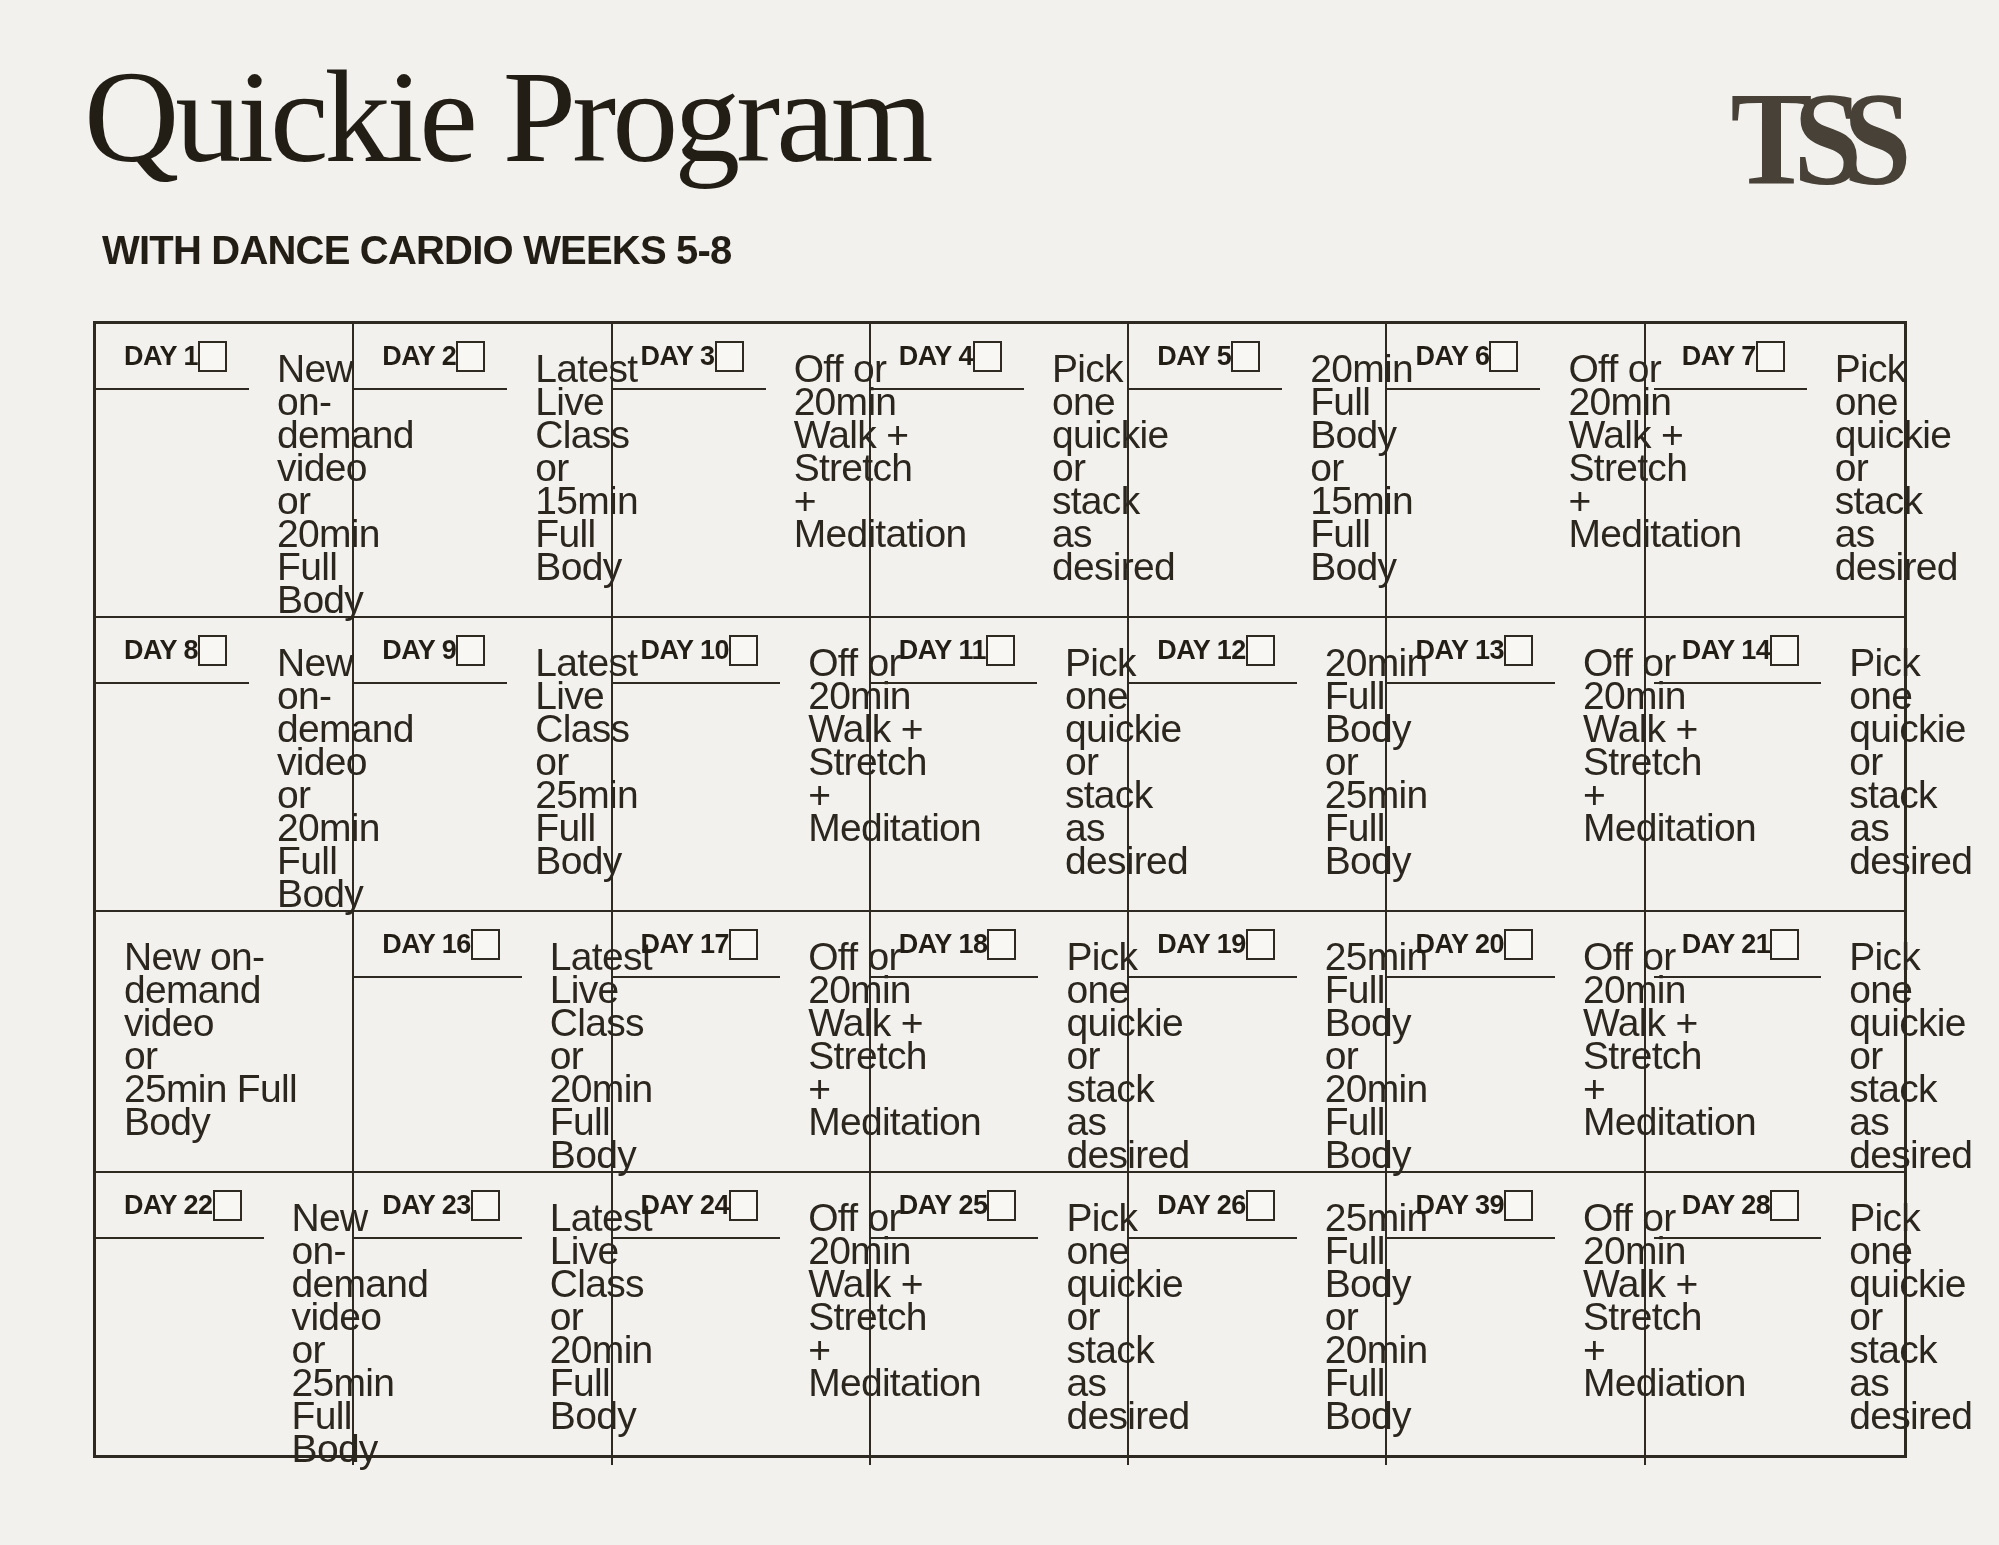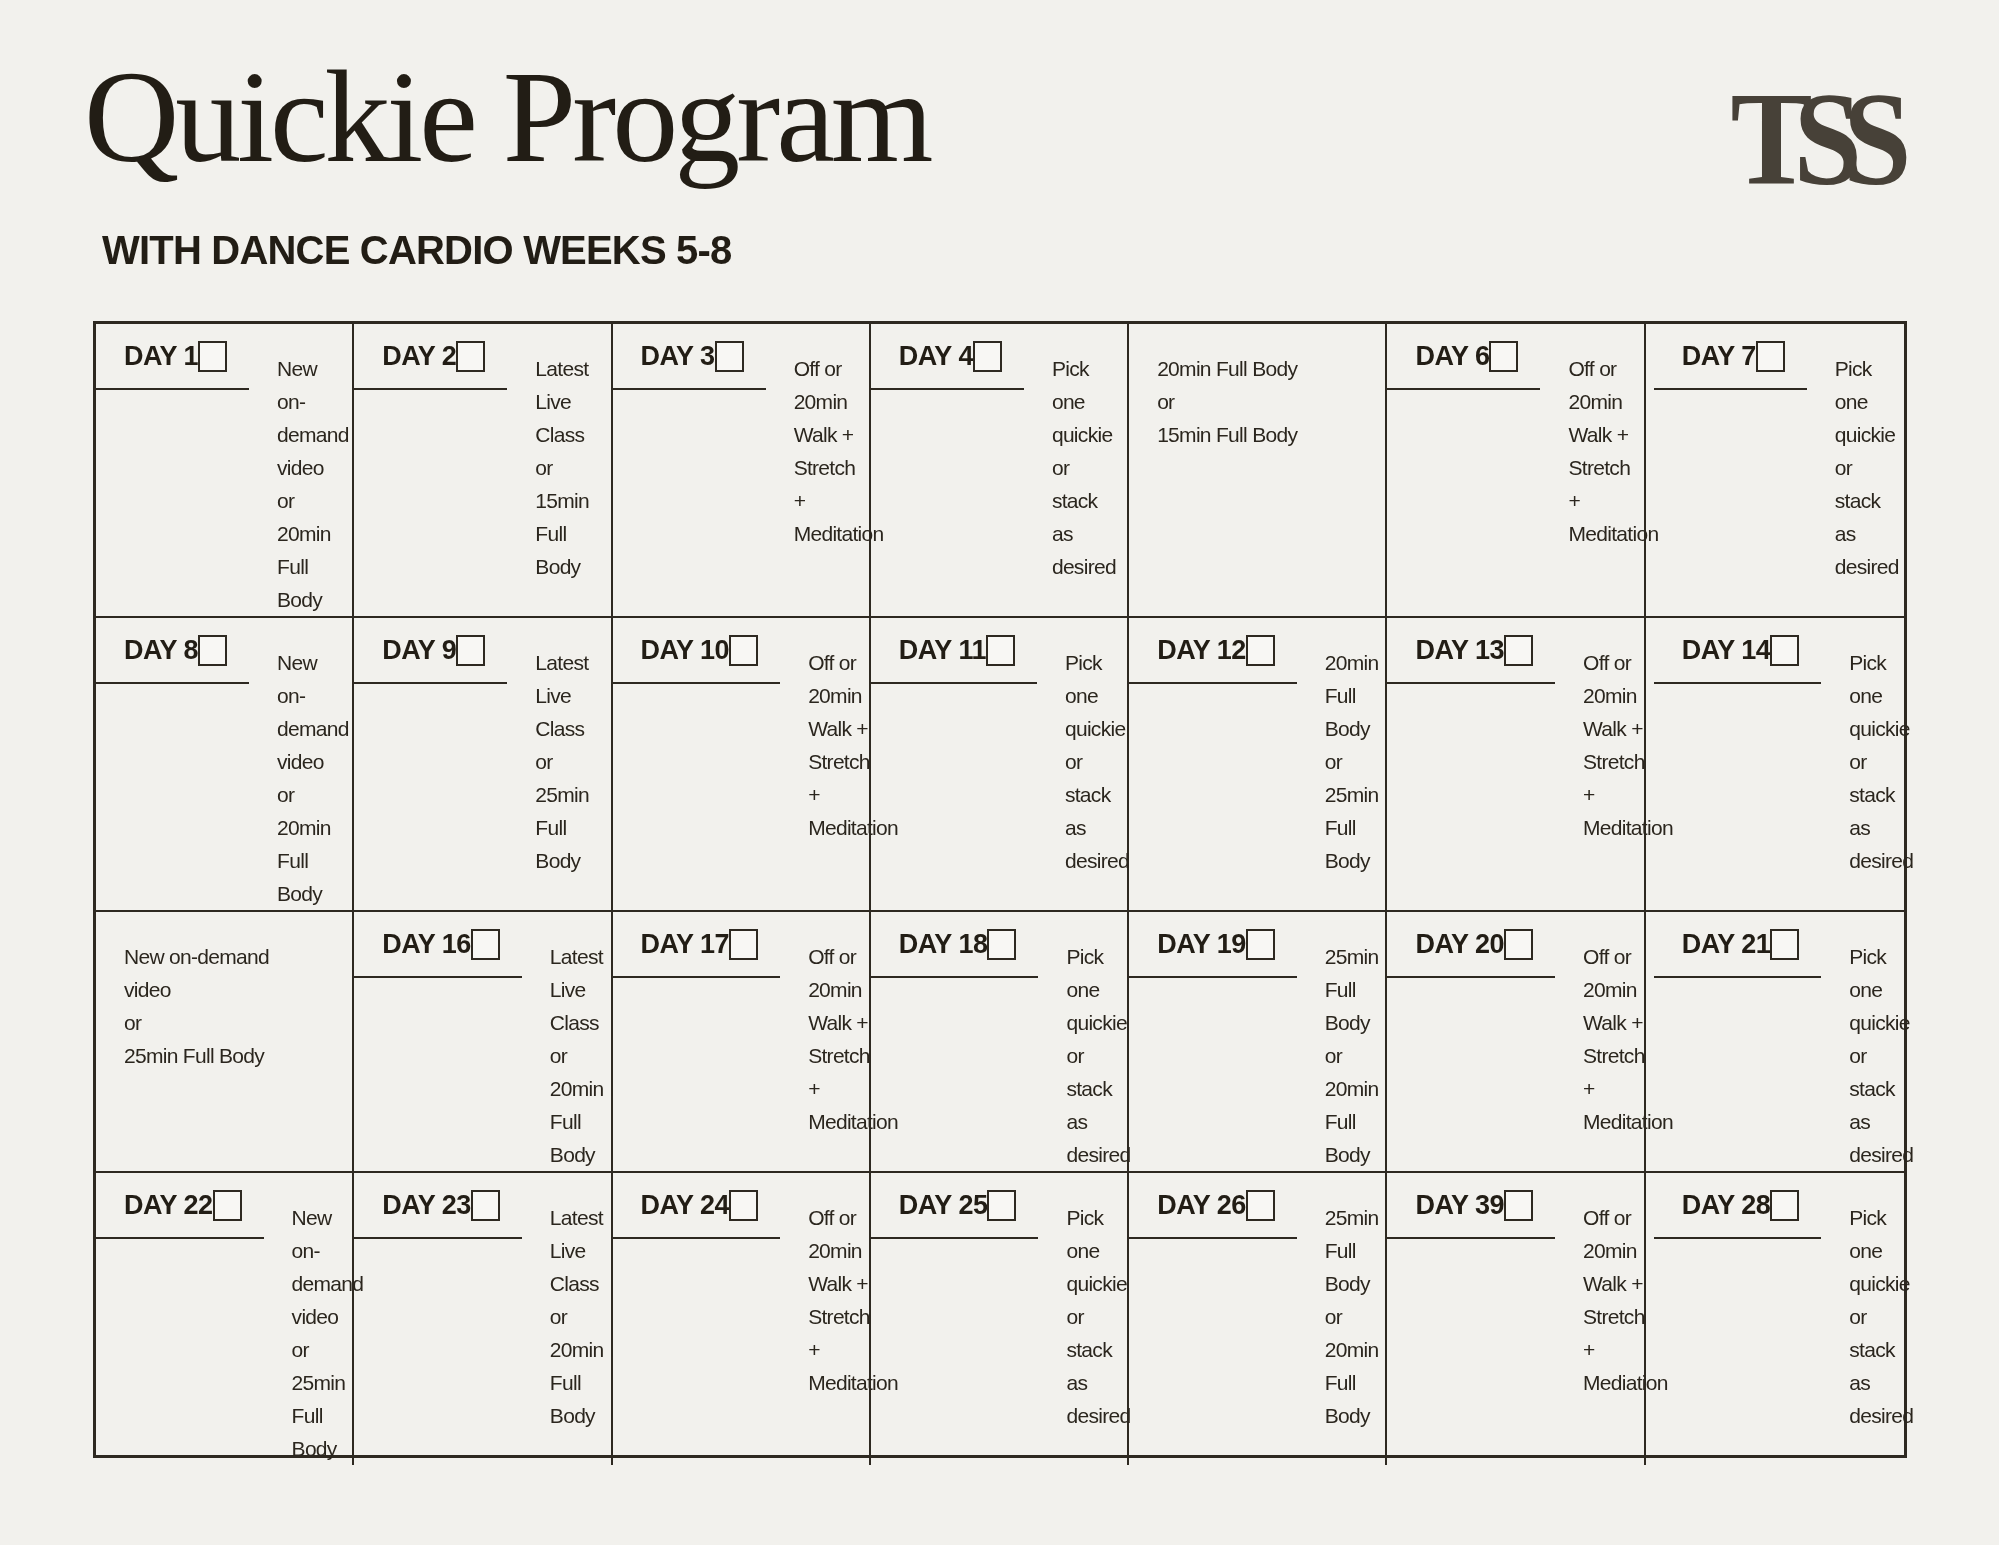--- a/index.html
+++ b/index.html
@@ -77,21 +77,21 @@
     white-space:nowrap;
   }
   .checkbox{
     width:29px;height:31px;flex:0 0 29px;
     border:2.5px solid var(--line);
     background:var(--box-fill);
     cursor:pointer;
   }
   .cell-body{
     padding:28px 18px 0 28px;
-    font-size:21px;line-height:33px;
+    font-size:39px;line-height:33px;
     letter-spacing:-0.7px;
     color:var(--body-ink);
     white-space:pre-line;
   }
 </style>
 </head>
 <body>
 
 <div class="page">
 
@@ -136,20 +136,24 @@
     <div class="cell">
       <div class="cell-header">
         <span class="day-label">DAY 4</span>
         <span class="checkbox"></span>
       </div>
       <div class="cell-body">Pick one quickie
 or stack as desired</div>
     </div>
 
     <div class="cell">
+      <div class="cell-header">
+        <span class="day-label">DAY 5</span>
+        <span class="checkbox"></span>
+      </div>
       <div class="cell-body">20min Full Body
 or
 15min Full Body</div>
     </div>
 
     <div class="cell">
       <div class="cell-header">
         <span class="day-label">DAY 6</span>
         <span class="checkbox"></span>
       </div>

